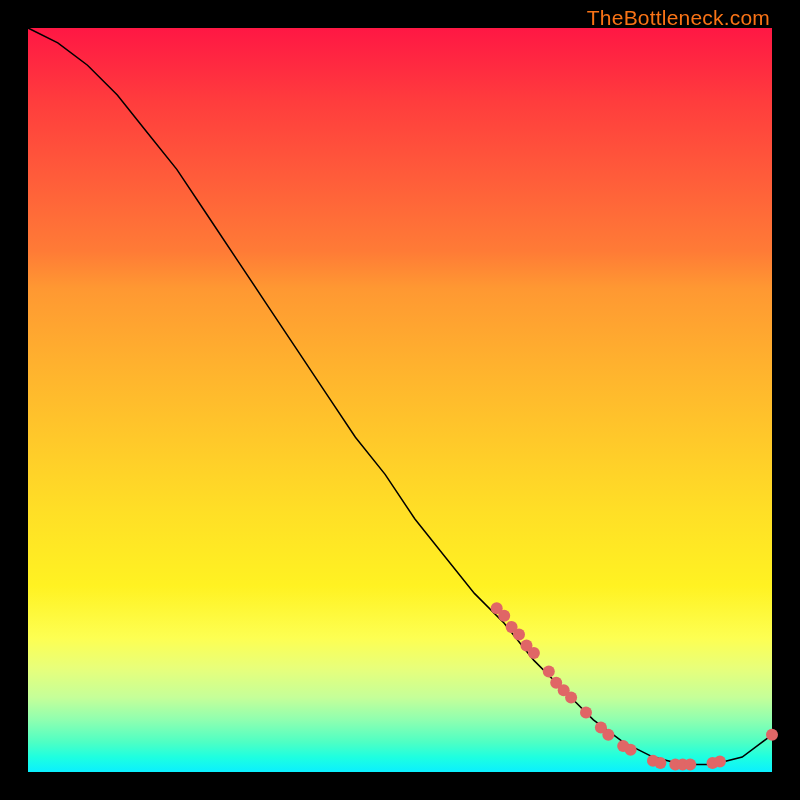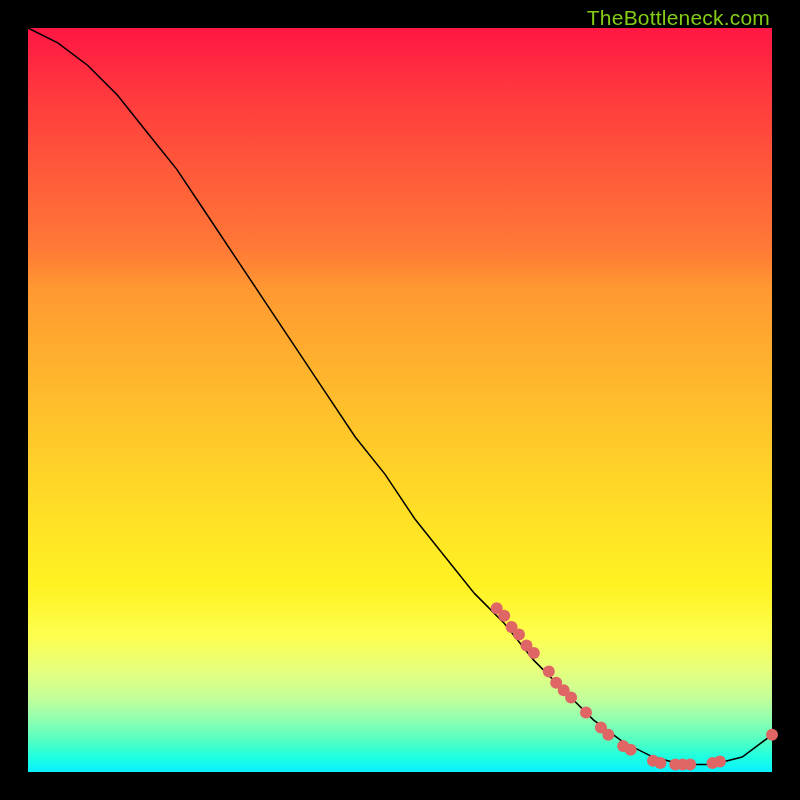--- a/index.html
+++ b/index.html
@@ -32,21 +32,21 @@
       #8fffb0 93%,
       #4effc4 96%,
       #1effe0 98%,
       #0af0ff 100%
     );
   }
   .watermark {
     position: absolute;
     top: 6px;
     right: 30px;
-    color: #84cc16;
+    color: #f97316;
     font-size: 21px;
     font-weight: 500;
     letter-spacing: 0.2px;
   }
   svg.curve {
     position: absolute;
     left: 0;
     top: 0;
     width: 744px;
     height: 744px;

